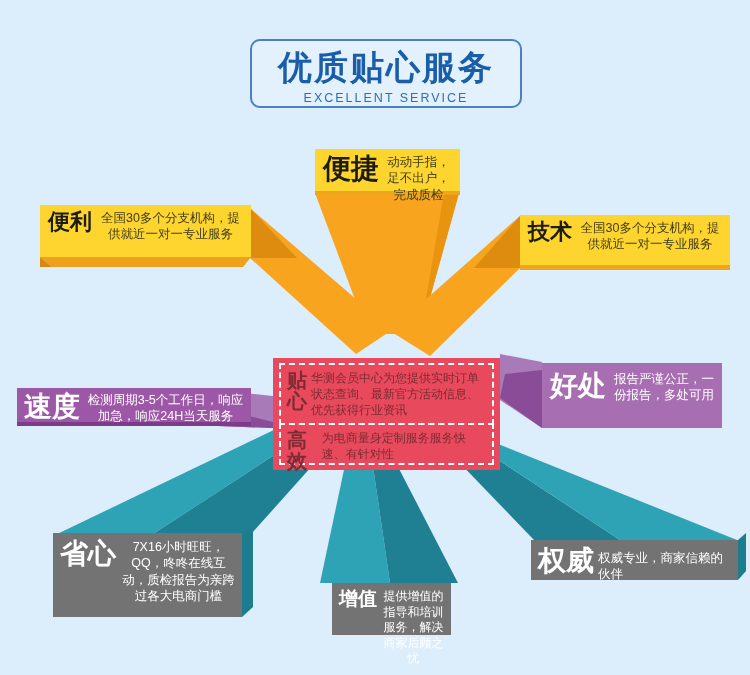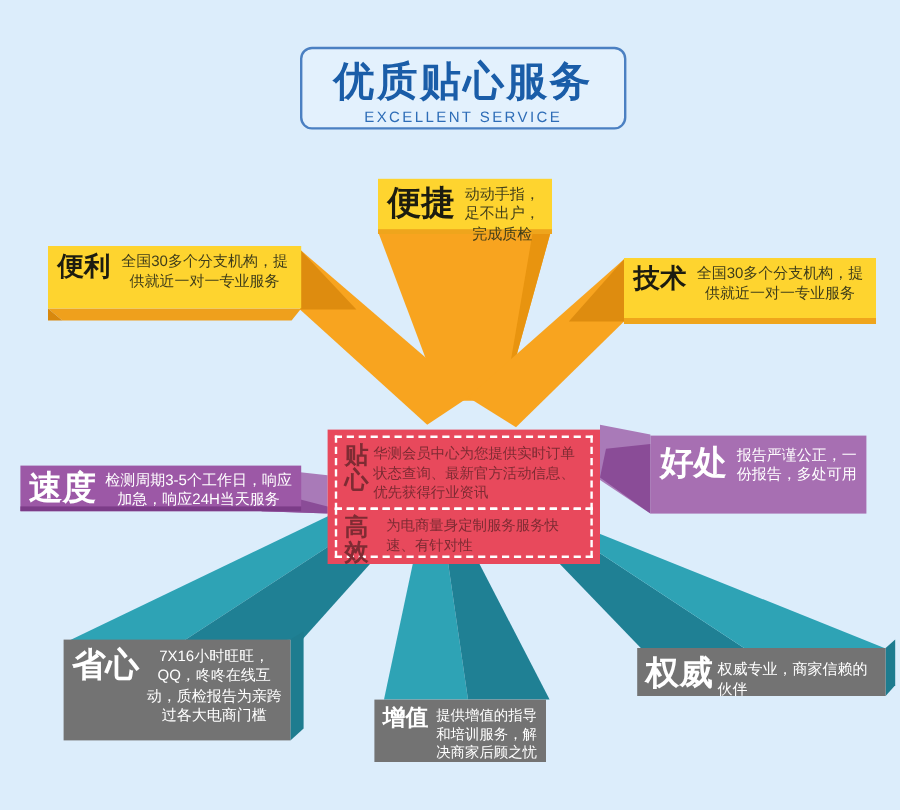--- a/index.html
+++ b/index.html
@@ -28,21 +28,21 @@
 
   .teal{background:#737373;color:#fff;padding:6px 5px 4px 7px;}
 
   
   #n-bianjie {left:315px;top:149px;width:145px;height:46px;}
   #n-bianli  {left:40px; top:205px;width:211px;height:52px;}
   #n-jishu   {left:520px;top:215px;width:210px;height:55px;}
   #n-sudu    {left:17px; top:388px;width:234px;height:38px;}
   #n-haochu  {left:542px;top:363px;width:180px;height:65px;}
   #n-shengxin{left:53px; top:533px;width:189px;height:84px;}
-  #n-zengzhi {left:312px;top:583px;width:143px;height:52px;}
+  #n-zengzhi {left:332px;top:583px;width:119px;height:52px;}
   #n-quanwei {left:531px;top:540px;width:207px;height:40px;}
   #n-quanwei .desc{text-align:left;padding-top:4px;}
   #n-shengxin .desc{text-align:center;font-size:12.5px;}
   #n-zengzhi .desc{font-size:12px;}
   #n-zengzhi .lab{font-size:19px;}
 
   
   .center-box{position:absolute;left:273px;top:328px;width:227px;height:112px;
     background:#e8495c;box-sizing:border-box;padding:5px 6px;margin-top:30px;}
   .center-box .sec{border:2px dashed #fff;display:flex;align-items:flex-start;

